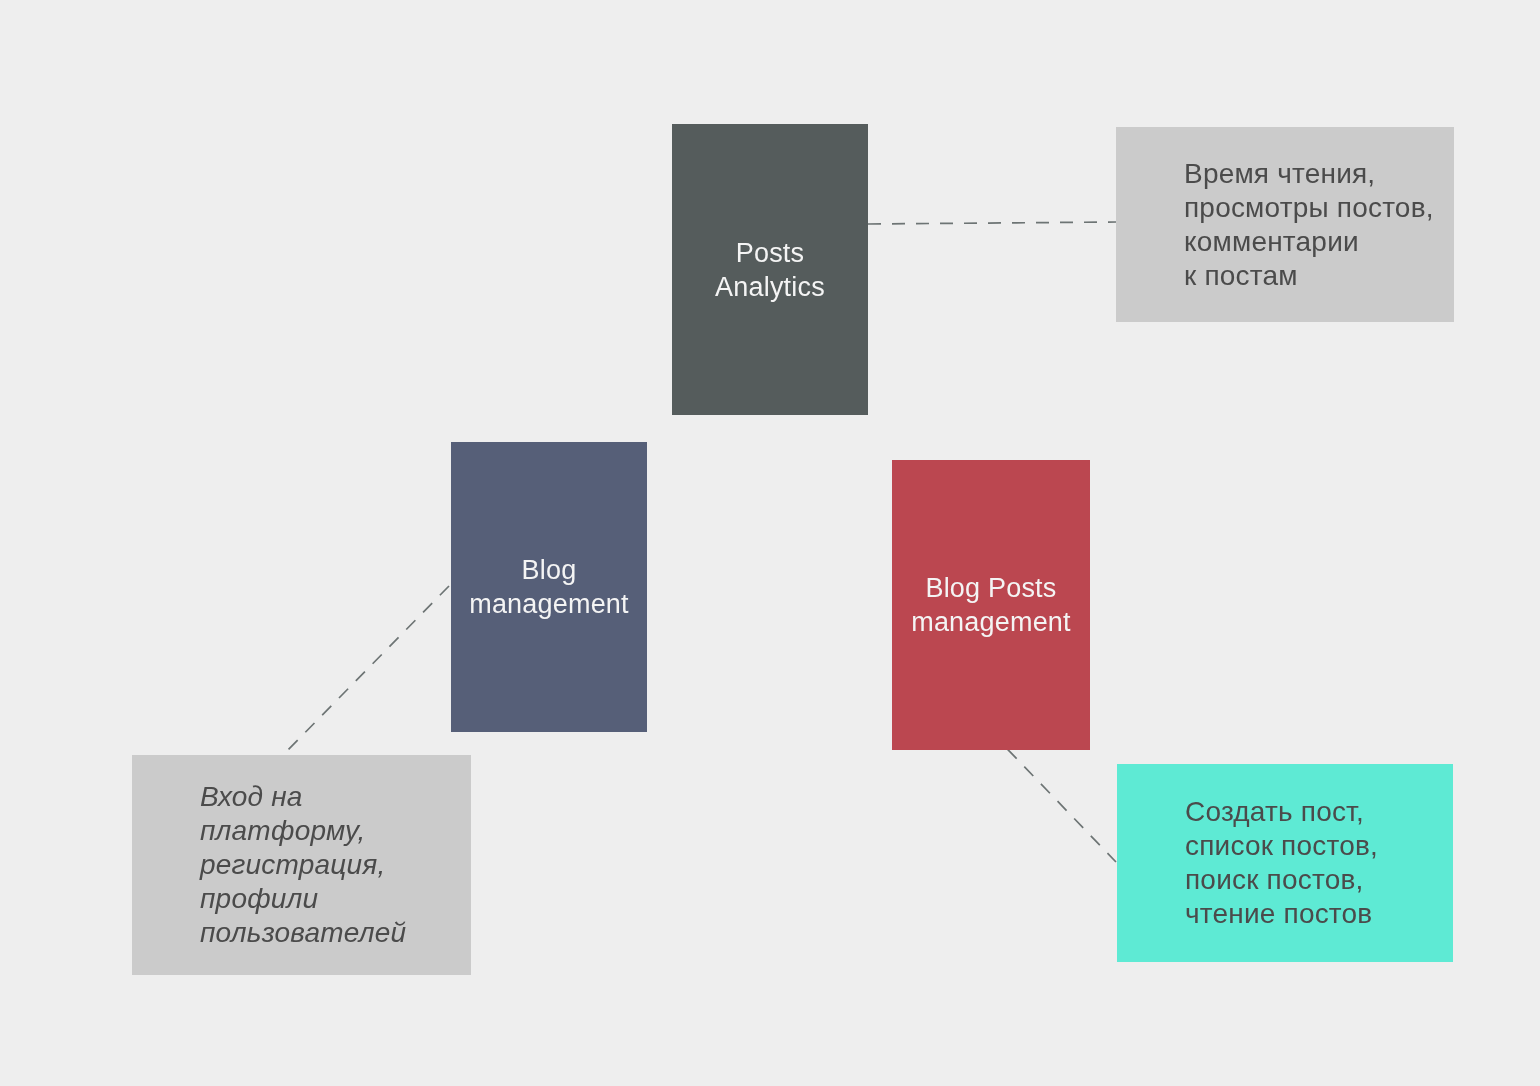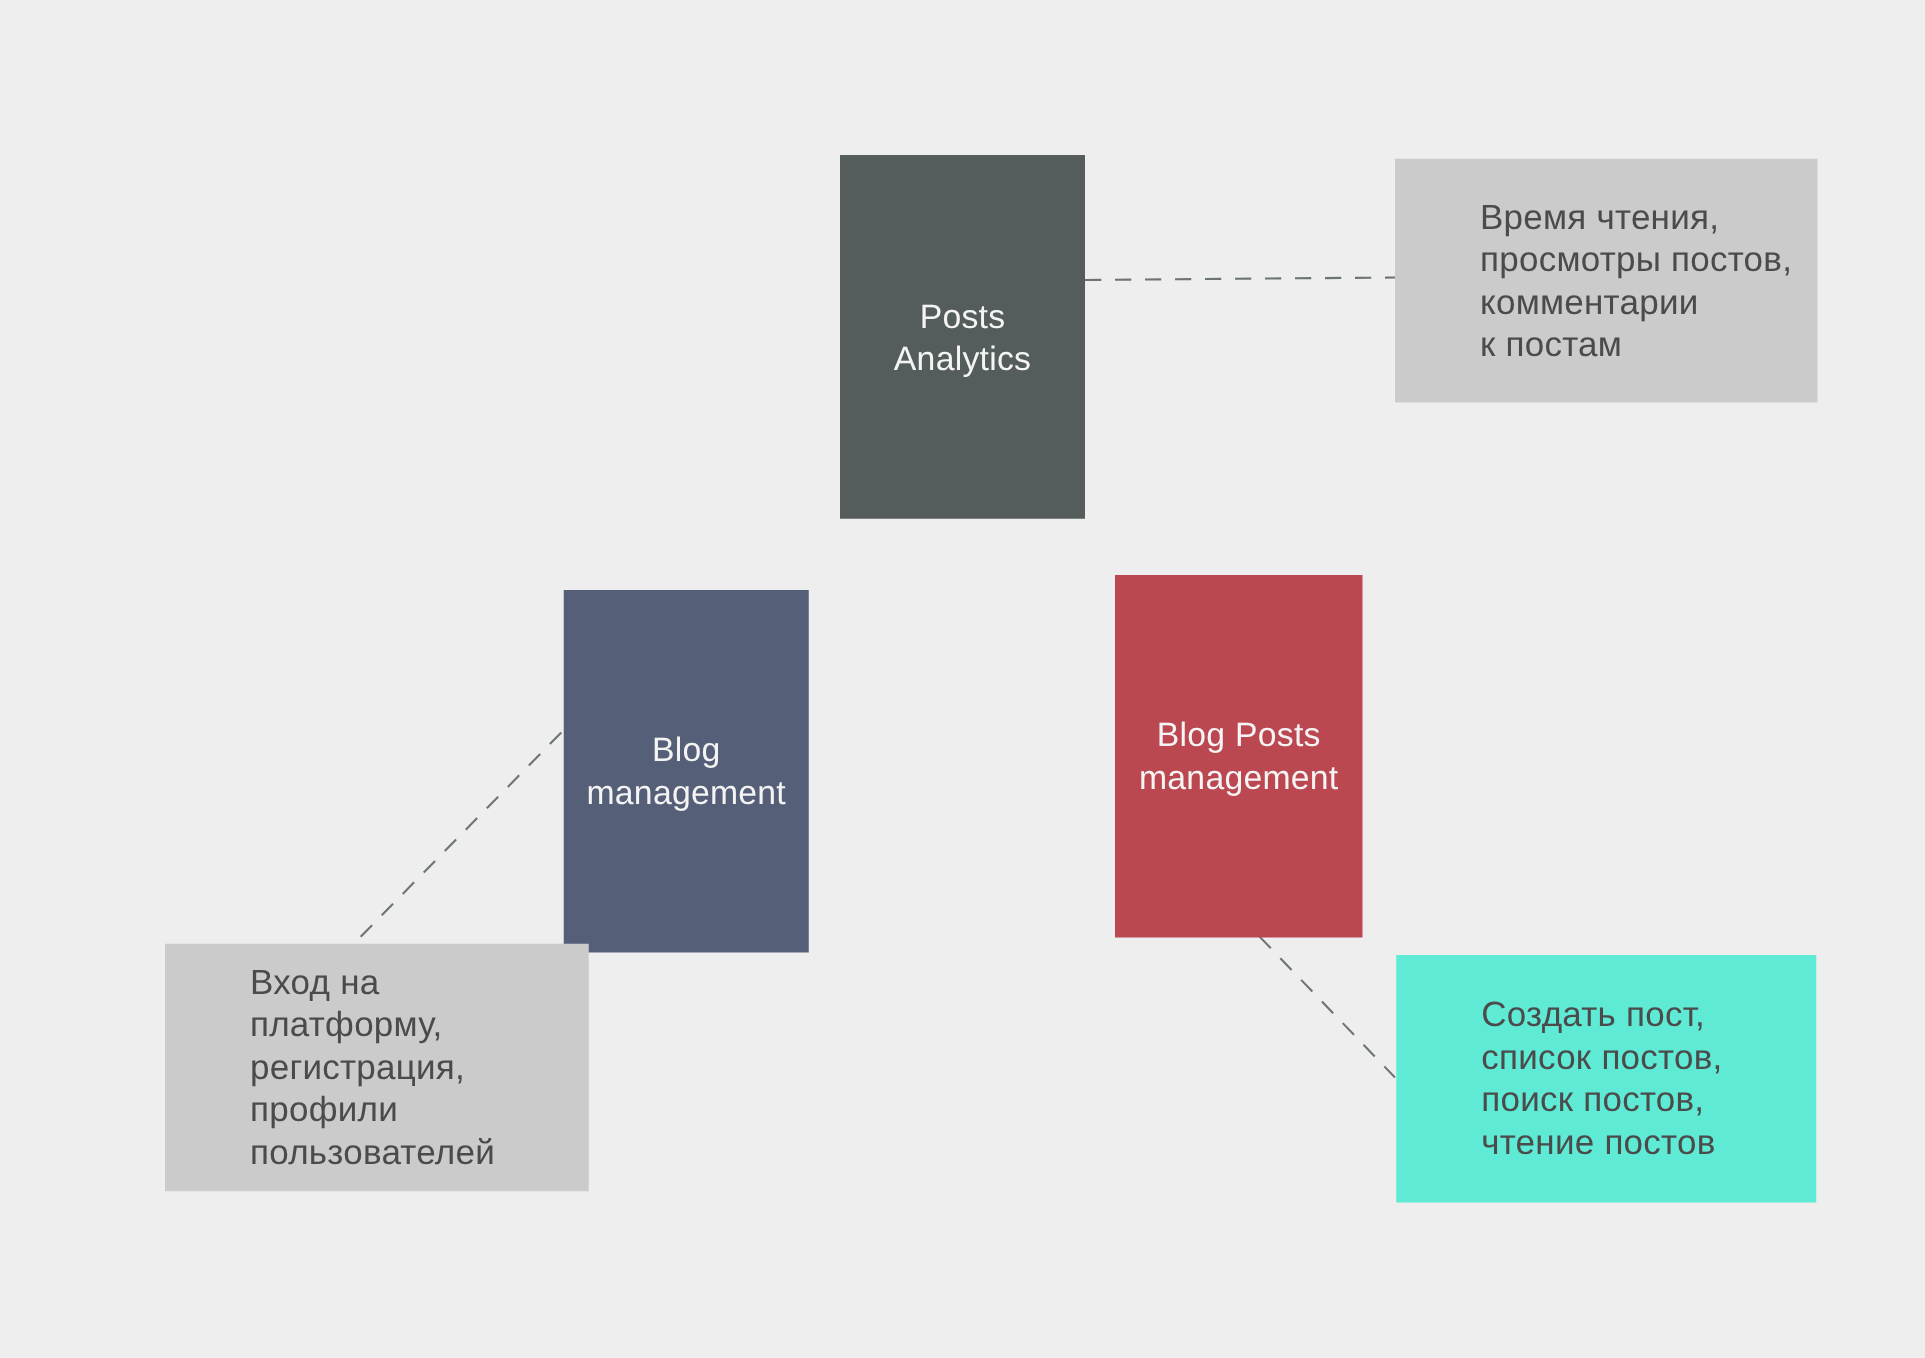--- a/index.html
+++ b/index.html
@@ -35,41 +35,41 @@
   }
   .node-label {
     color: #f4f4f4;
     font-size: 27px;
     line-height: 34px;
     font-weight: 400;
     white-space: pre-line;
     letter-spacing: 0.2px;
   }
   .node-user-analytics   { left: 672px; top: 124px; width: 196px; height: 291px; }
-  .node-blog-management  { left: 451px; top: 442px; width: 196px; height: 290px; margin-top: 30px; }
+  .node-blog-management  { left: 451px; top: 442px; width: 196px; height: 290px; }
   .node-blog-posts       { left: 892px; top: 460px; width: 198px; height: 290px; }
 
   .note {
     position: absolute;
     display: flex;
     align-items: center;
     padding-left: 48px;
   }
   .note-text {
     color: #4b4b4b;
     font-size: 28px;
     line-height: 34px;
     font-weight: 400;
     white-space: pre-line;
     padding-left: 20px;
     padding-right: 8px;
     letter-spacing: 0.2px;
   }
   .note-user-analytics  { left: 1116px; top: 127px; width: 290px; height: 195px; }
-  .note-blog-management { left: 132px;  top: 755px; width: 291px; height: 198px; }
+  .note-blog-management { left: 132px;  top: 755px; width: 291px; height: 220px; font-style: italic; }
   .note-blog-posts      { left: 1117px; top: 764px; width: 288px; height: 198px; }
 </style>
 </head>
 <body style="background: rgb(238, 238, 238);">
 
 <div class="canvas">
 
   <svg class="connectors" viewBox="0 0 1540 1086">
     <line stroke-width="1.7" stroke-dasharray="13 11" stroke="#6d7474" x1="868" y1="224" x2="1116" y2="222"></line>
     <line stroke-width="1.7" stroke-dasharray="13 11" stroke="#6d7474" x1="449" y1="586" x2="284" y2="754"></line>

